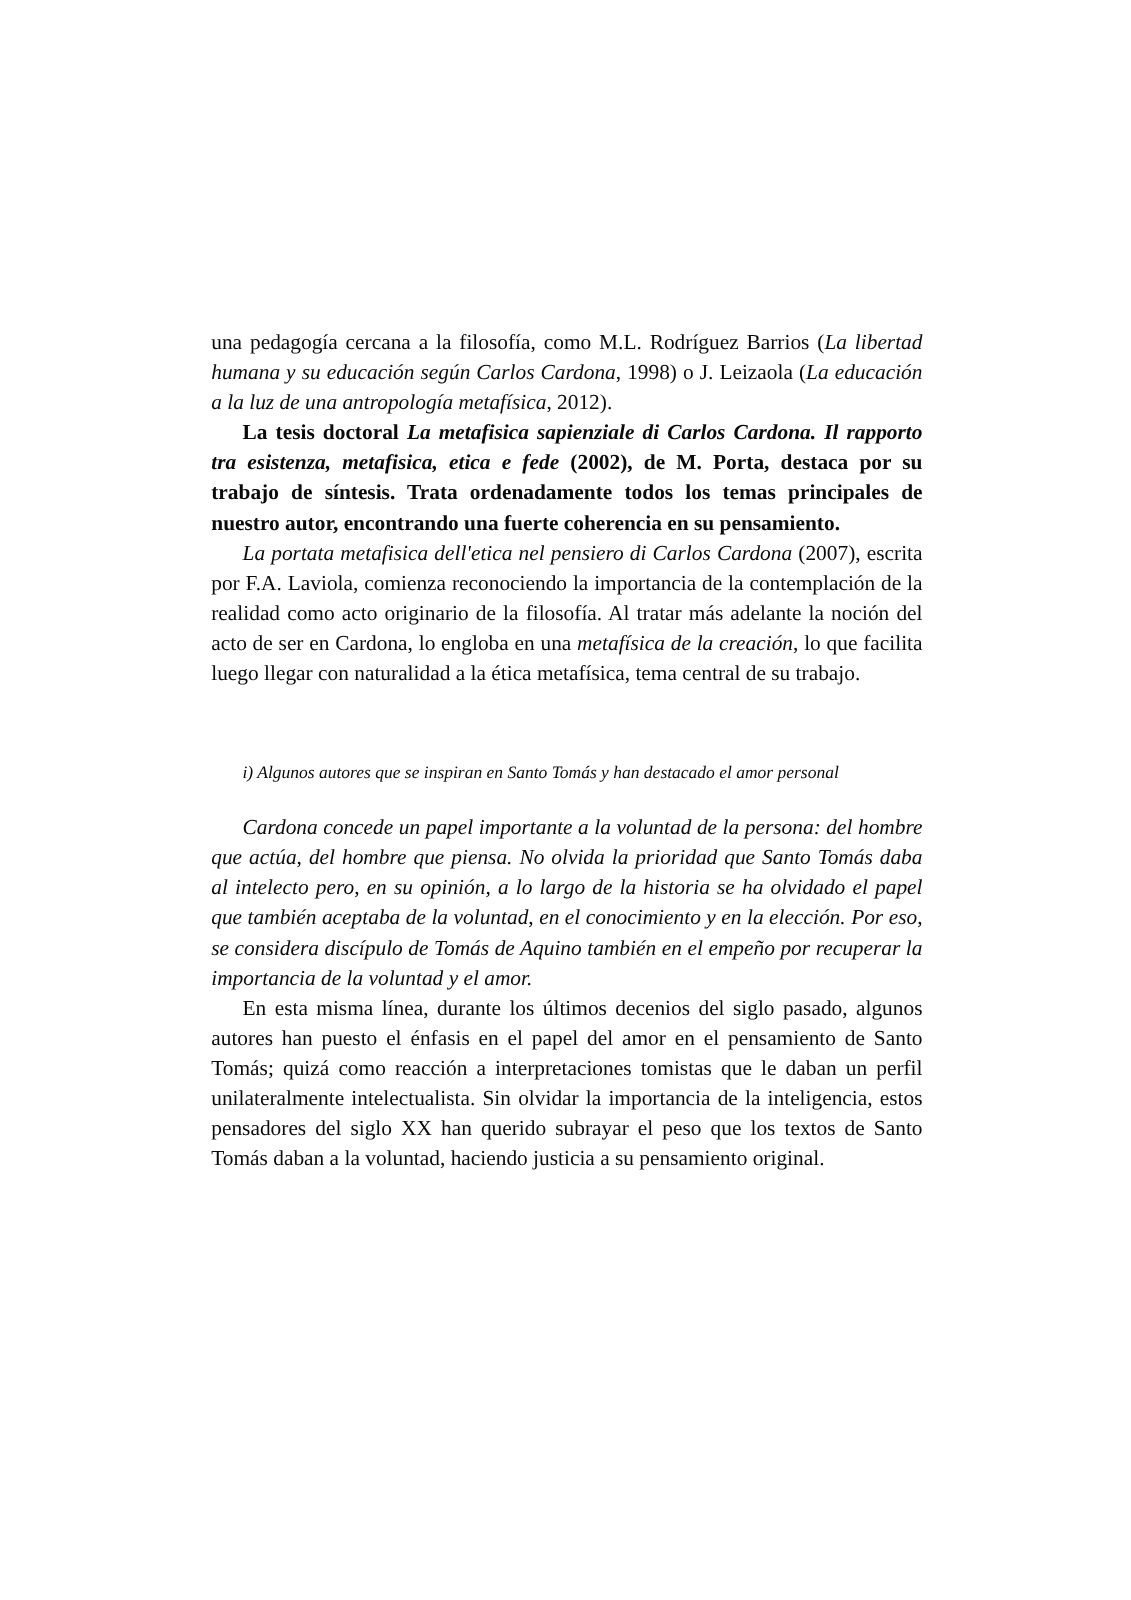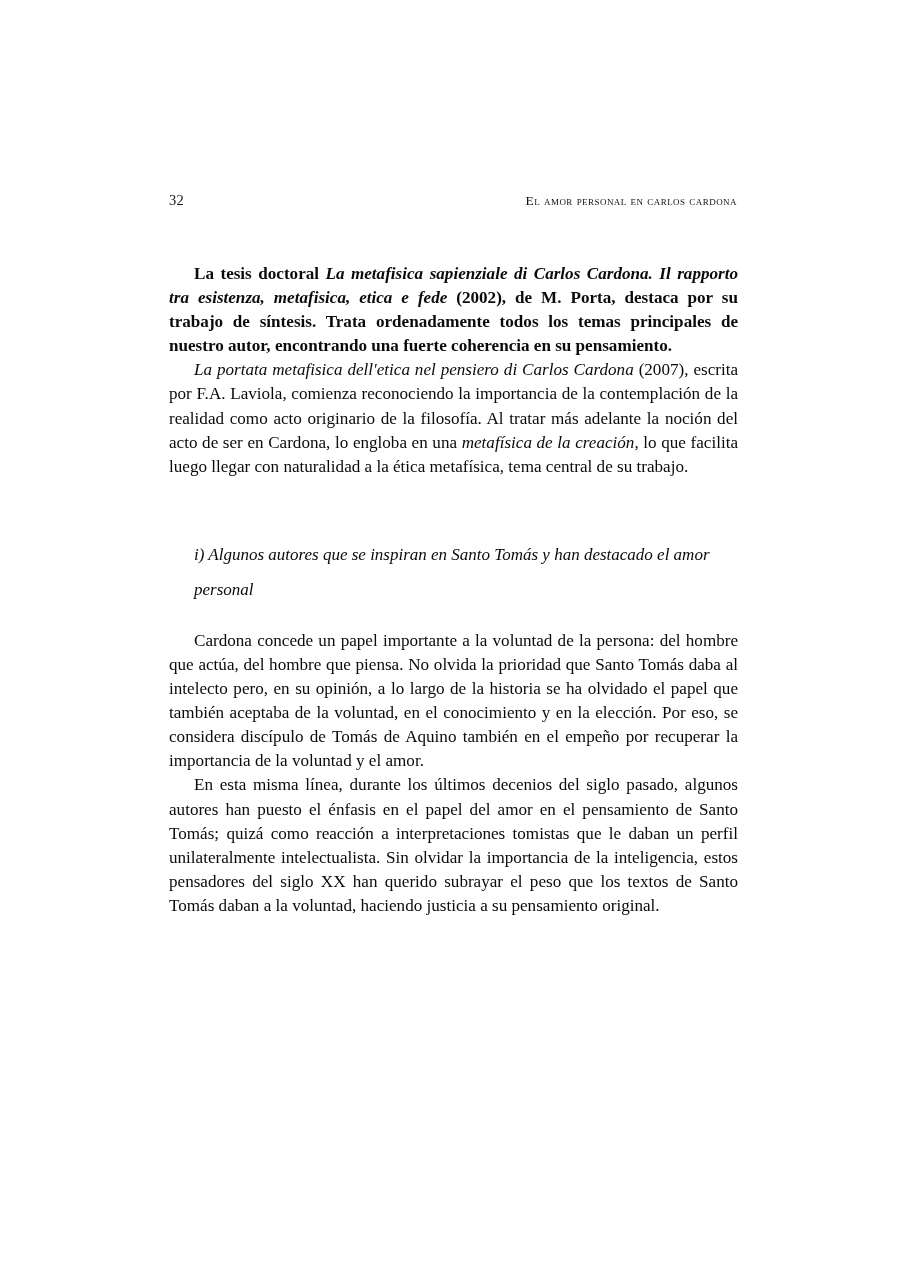--- a/index.html
+++ b/index.html
@@ -69,50 +69,47 @@
   }
   p.para + p.para { margin-top: 0px; }
 
   
   p.noindent { text-indent: 0; }
   p.indent   { text-indent: 25px; }
 
   .sp-after-1 { margin-bottom: 8px; }
   .sp-after-2 { margin-bottom: 8px; font-weight: bold; }
   .sp-after-3 { margin-bottom: 8px; }
-  .sp-after-4 { margin-bottom: 8px; }
+  .sp-after-4 { margin-bottom: 8px; font-style: italic; }
 
   h2.subhead {
     margin: 0;
-    font-size: 17px;
-    line-height: 35px;
+    font-size: 14px;
+    line-height: 19px;
     font-weight: normal;
     font-style: italic;
     text-align: left;
     padding-left: 25px;
     color: #0a0a0a;
   }
 
   .gap-before-subhead { height: 58px; }
   .gap-after-subhead  { height: 22px; }
 
   i.ital { font-style: italic; }
 </style>
 </head>
 <body>
 
 <div class="page">
 
-  <div class="running-head">
-    <span class="folio">32</span>
-    <span class="head-title">El amor personal en Carlos Cardona</span>
-  </div>
 
   <div class="textblock">
 
+    <p class="para noindent sp-after-1">una pedagogía cercana a la filosofía, como M.L. Rodríguez Barrios (<i class="ital">La libertad humana y su educación según Carlos Cardona</i>, 1998) o J. Leizaola (<i class="ital">La educación a la luz de una antropología metafísica</i>, 2012).</p>
 
     <p class="para indent sp-after-2">La tesis doctoral <i class="ital">La metafisica sapienziale di Carlos Cardona. Il rapporto tra esistenza, metafisica, etica e fede</i> (2002), de M. Porta, destaca por su trabajo de síntesis. Trata ordenadamente todos los temas principales de nuestro autor, encontrando una fuerte coherencia en su pensamiento.</p>
 
     <p class="para indent sp-after-3"><i class="ital">La portata metafisica dell'etica nel pensiero di Carlos Cardona</i> (2007), escrita por F.A. Laviola, comienza reconociendo la importancia de la contemplación de la realidad como acto originario de la filosofía. Al tratar más adelante la noción del acto de ser en Cardona, lo engloba en una <i class="ital">metafísica de la creación</i>, lo que facilita luego llegar con naturalidad a la ética metafísica, tema central de su trabajo.</p>
 
     <div class="gap-before-subhead"></div>
 
     <h2 class="subhead">i) Algunos autores que se inspiran en Santo Tomás y han destacado el amor personal</h2>
 
     <div class="gap-after-subhead"></div>

